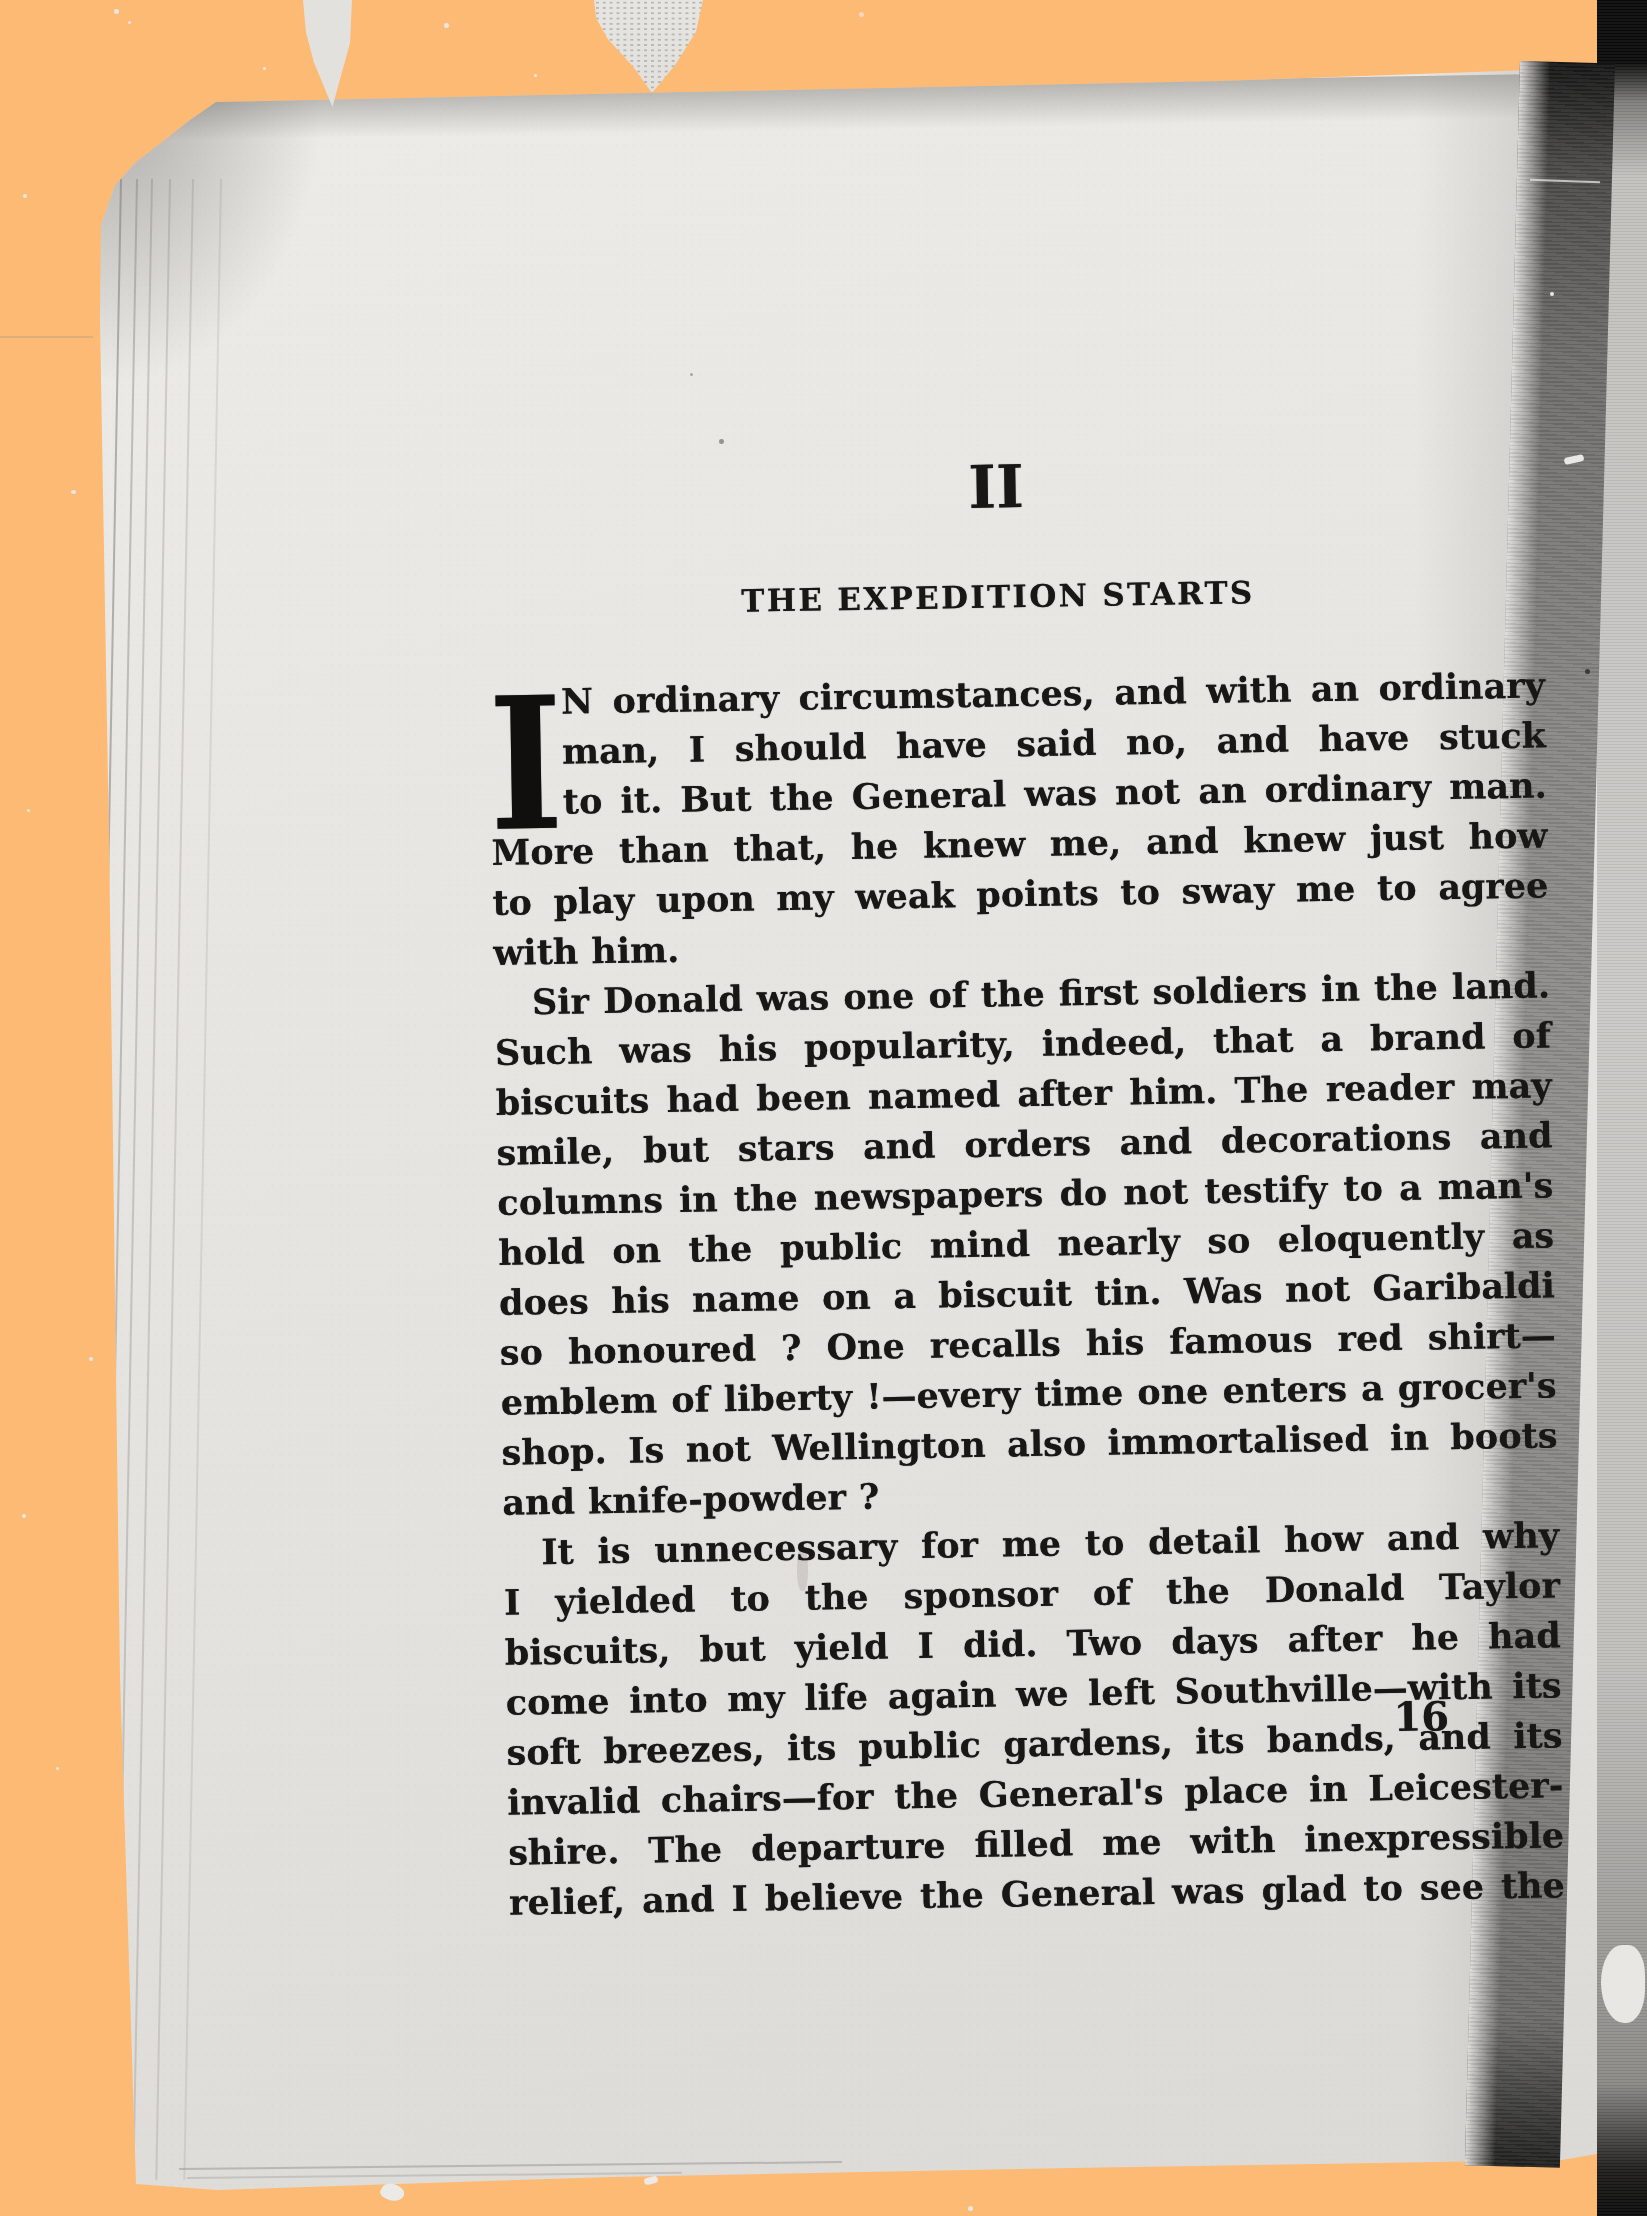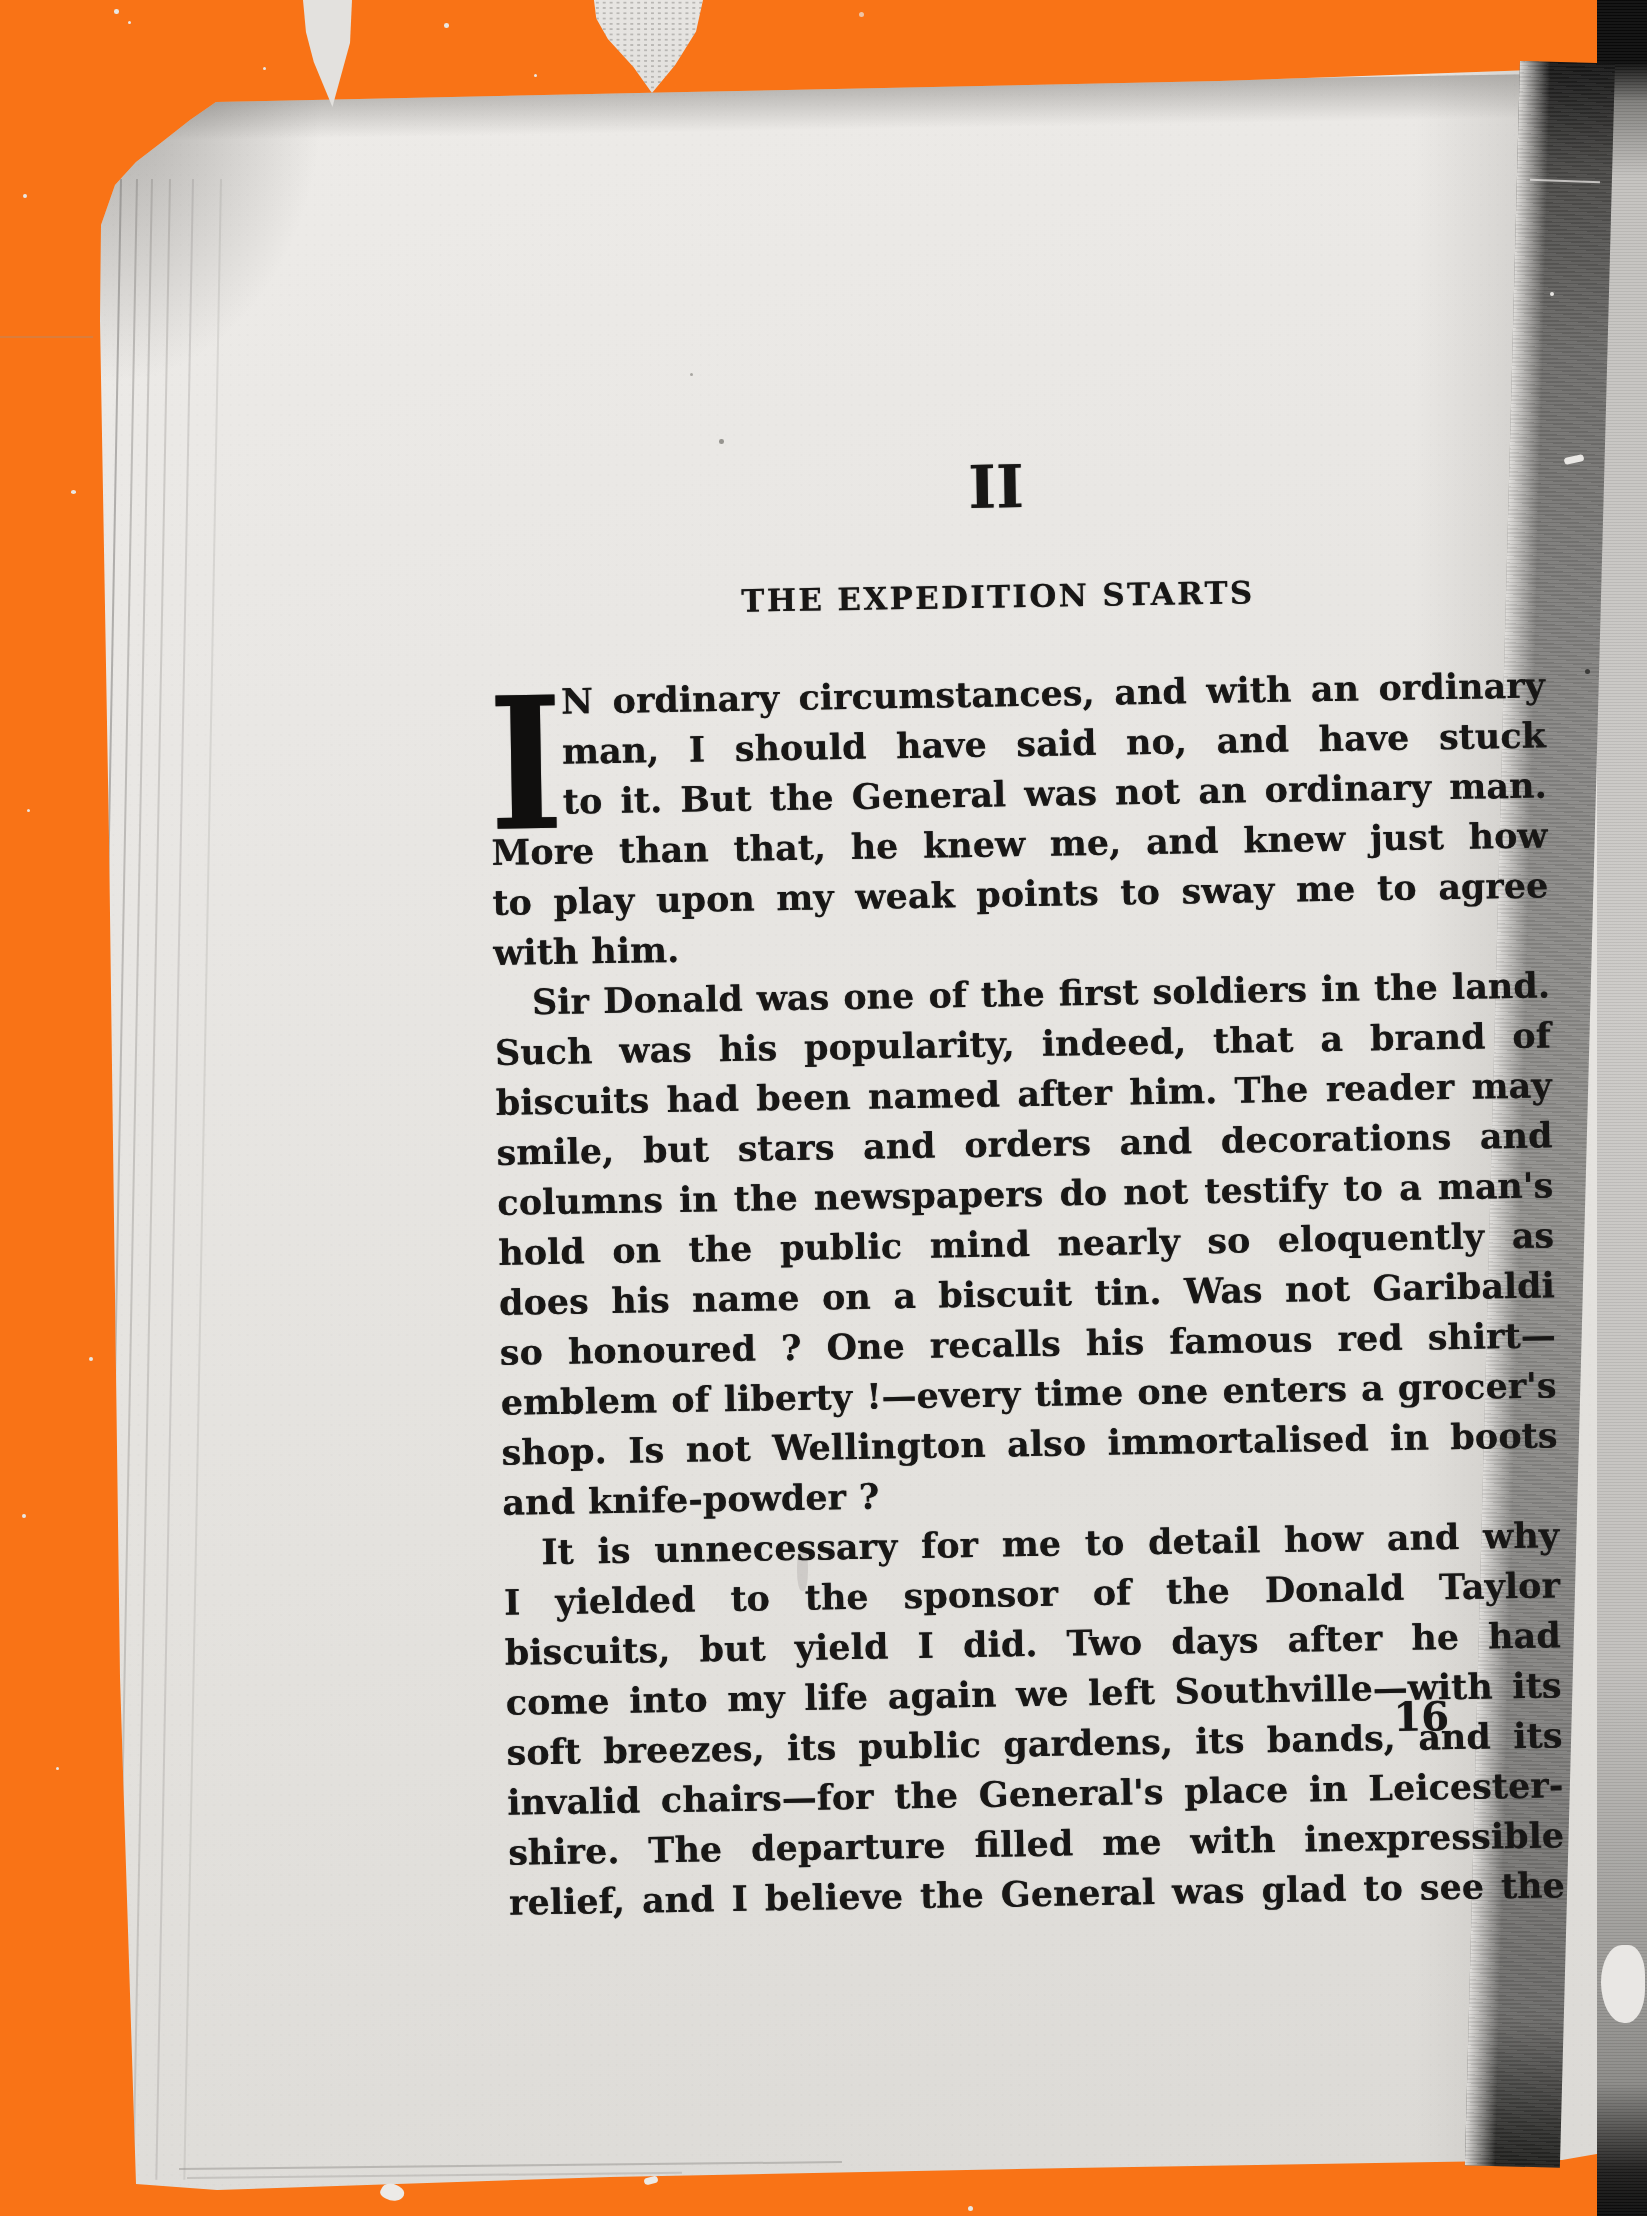--- a/index.html
+++ b/index.html
@@ -1,18 +1,18 @@
 <!DOCTYPE html>
 <html style="font-size:12.2px"><head>
 <meta charset="utf-8">
 <style>
   html,body{margin:0;padding:0;background:#070707;}
   #canvas{
     position:relative;width:1648px;height:2216px;overflow:hidden;
-    background:#f97316;font-family:"DejaVu Serif","Liberation Serif",serif;
+    background:#fdba74;font-family:"DejaVu Serif","Liberation Serif",serif;
   }
   
   .page{
     position:absolute;inset:0;
     background-image:
       radial-gradient(rgba(0,0,0,0.018) 0.8px, transparent 1.2px),
       linear-gradient(165deg,#eeece9 0%,#e9e7e4 30%,#e4e2de 62%,#dbd9d5 100%);
     background-size:8.4px 10px,100% 100%;
     clip-path:polygon(216px 102px,686px 92px,1219px 81px,1532px 70px,1648px 66px,
       1648px 2145px,1562px 2160px,1071px 2168px,610px 2177px,217px 2190px,136px 2184px,

